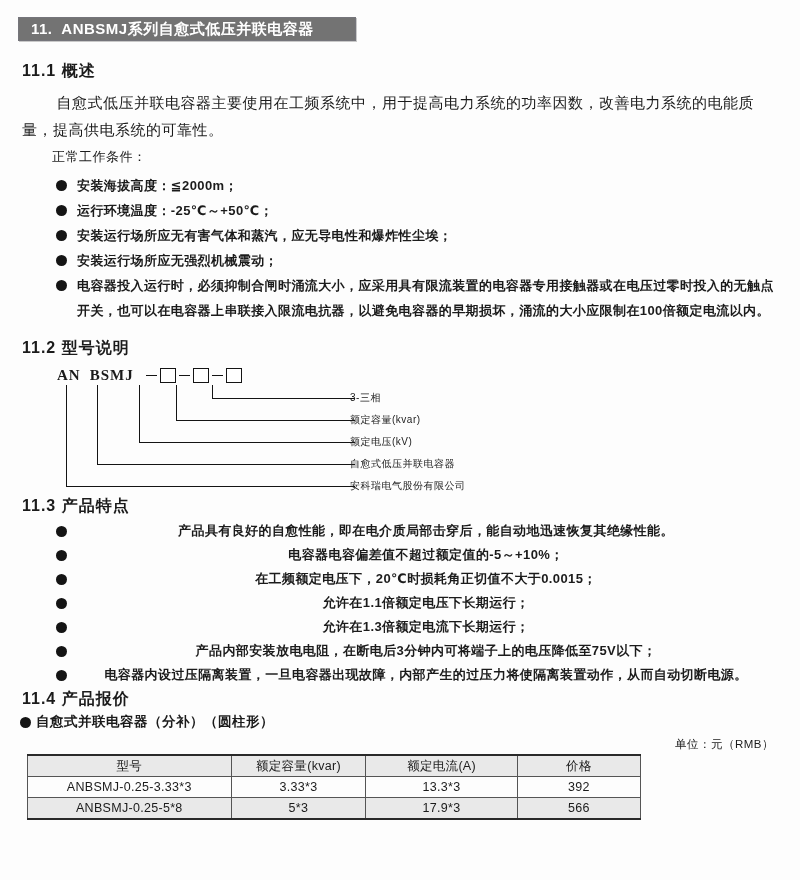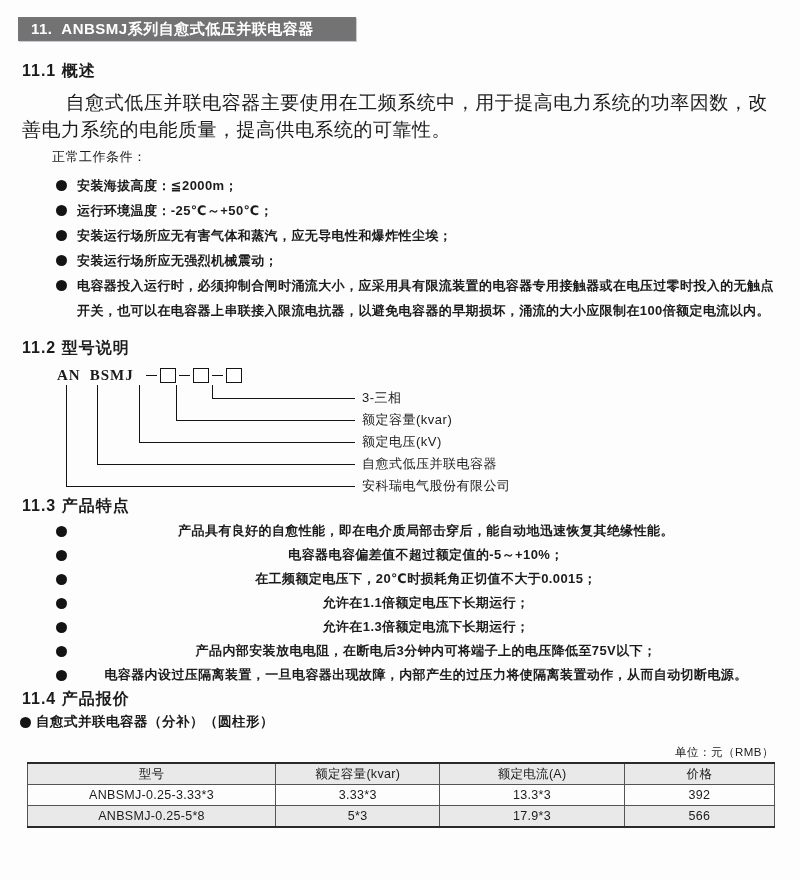--- a/index.html
+++ b/index.html
@@ -15,21 +15,21 @@
   }
   .banner-title{color:#ffffff;font-weight:bold;font-size:15px;white-space:pre;letter-spacing:0.5px;}
   h2.sec{
     font-size:16px;font-weight:bold;margin:0 0 0 22px;line-height:18px;letter-spacing:1px;
   }
   #h-overview{margin-top:21px;}
   #h-model{margin-top:16px;}
   #h-features{}
   #h-pricing{margin-top:3px;}
   p.intro{
-    font-size:19px;line-height:27px;margin:9px 22px 0 22px;text-indent:2.3em;
+    font-size:15px;line-height:27px;margin:9px 22px 0 22px;text-indent:2.3em;
     letter-spacing:0.5px;
   }
   p.cond{font-size:13px;line-height:16px;margin:6px 0 0 22px;text-indent:2.3em;letter-spacing:0.5px;}
   ul.blist{list-style:none;margin:8px 25px 0 56px;padding:0;font-size:13px;font-weight:bold;}
   ul.blist li{position:relative;padding-left:21px;line-height:25px;letter-spacing:0.4px;}
   ul#features-list{margin-top:4px;text-align:center;}
   ul#features-list li{line-height:24px;}
   .dot{
     position:absolute;left:0;top:7px;width:11px;height:11px;border-radius:50%;background:#141414;
   }
@@ -39,30 +39,30 @@
   .code-row{
     position:absolute;left:57px;top:2px;display:flex;align-items:center;
     font-family:Liberation Serif, serif;
     font-size:15px;font-weight:600;letter-spacing:1px;
   }
   .code-row .gap{width:9px;}
   .dash{width:11px;height:1.5px;background:#141414;margin:0 3px;}
   .cbox{width:14px;height:13px;border:1.5px solid #141414;background:#fff;}
   .vline{position:absolute;width:1px;background:#141414;}
   .hline{position:absolute;height:1px;background:#141414;}
-  .dlabel{position:absolute;left:362px;font-size:13px;letter-spacing:0.5px;line-height:14px;}
+  .dlabel{position:absolute;left:350px;font-size:10px;letter-spacing:0.5px;line-height:14px;}
   
   .subtitle{
-    position:relative;margin:6px 0 16px 20px;padding-left:16px;
+    position:relative;margin:6px 0 8px 20px;padding-left:16px;
     font-size:13.5px;font-weight:bold;line-height:16px;letter-spacing:0.5px;
   }
   .subtitle .dot{top:3px;}
   .unit-note{font-size:11.5px;text-align:right;margin:1px 26px 0 10px;line-height:13px;letter-spacing:0.5px;}
   table.price{
-    border-collapse:collapse;margin:3px 0 0 27px;width:748px;table-layout:fixed;
+    border-collapse:collapse;margin:3px 0 0 27px;width:614px;table-layout:fixed;
     border-top:2px solid #2a2a2a;border-bottom:2px solid #2a2a2a;
     font-size:12.5px;
   }
   table.price th,table.price td{
     border:1px solid #555;height:20px;text-align:center;padding:0;
     font-weight:normal;letter-spacing:0.3px;
   }
   table.price tr.shaded,table.price thead tr{background:#e9e9e9;}
   .c1{width:33.2%;}.c2{width:22%;}.c3{width:24.7%;}.c4{width:20.1%;}
 </style>

